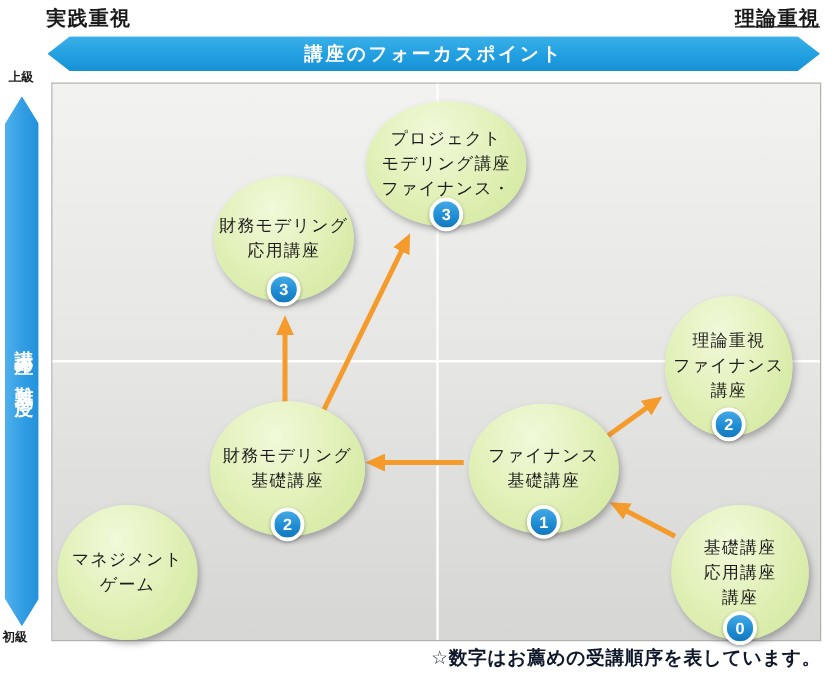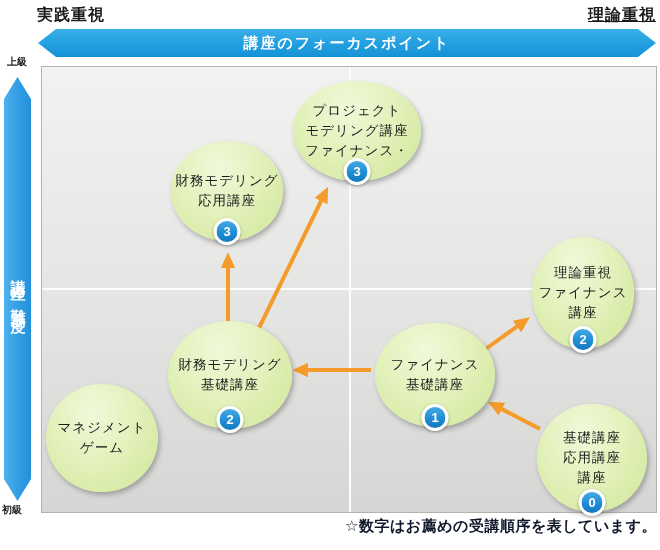--- a/index.html
+++ b/index.html
@@ -61,21 +61,21 @@
     border:3px solid #fff;box-shadow:0 1px 3px rgba(0,0,0,.35);
     display:flex;align-items:center;justify-content:center;
     color:#fff;font-size:13px;font-weight:bold;
   }
   .b-project{left:293px;top:81px;width:128px;height:100px;}
   .b-fm-adv{left:171px;top:141px;width:112px;height:100px;}
   .b-fm-basic{left:168px;top:321px;width:124px;height:108px;}
   .b-fin-basic{left:375px;top:323px;width:120px;height:104px;}
   .b-decision{left:532px;top:237px;width:102px;height:112px;}
   .b-account{left:537px;top:404px;width:110px;height:108px;}
-  .b-mgmt{left:46px;top:384px;width:112px;height:108px;}
+  .b-mgmt{left:46px;top:404px;width:112px;height:108px;}
   
   .footnote{
     position:absolute;right:3px;top:517px;
     font-size:15px;font-weight:bold;color:#0f172a;letter-spacing:.5px;
   }
 </style>
 </head>
 <body>
 
 <div class="stage">

